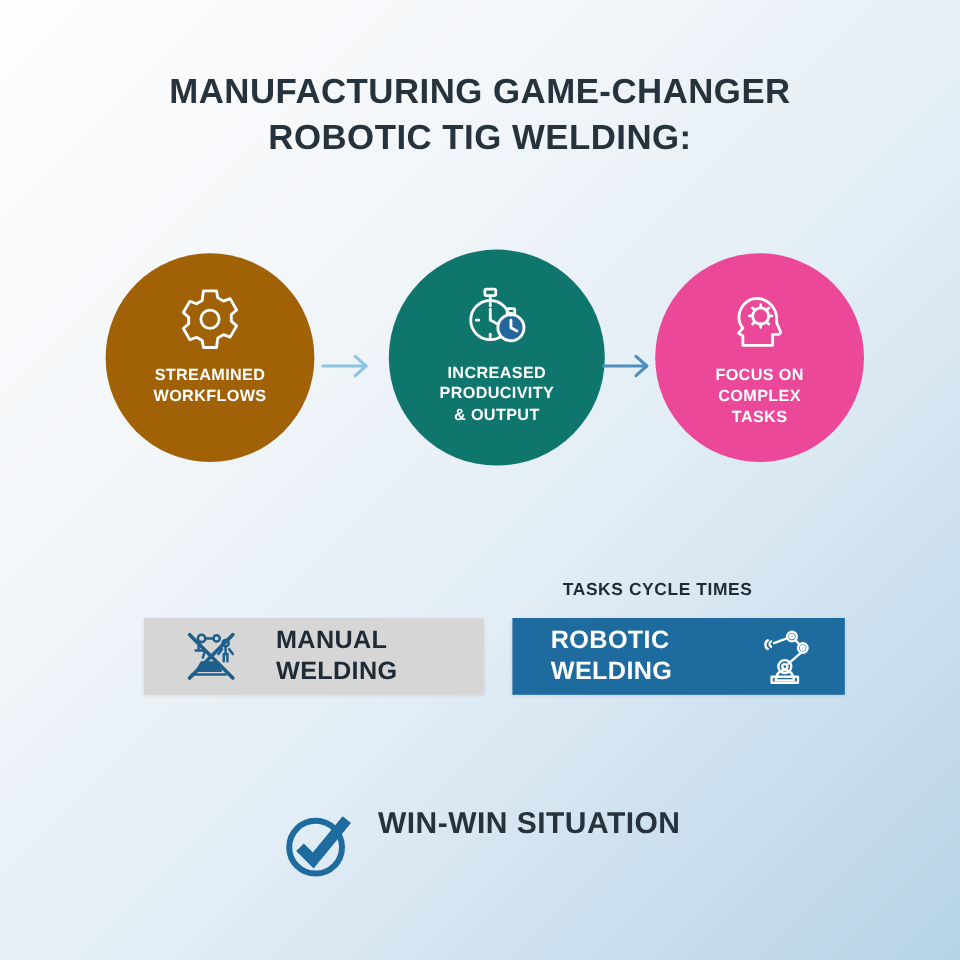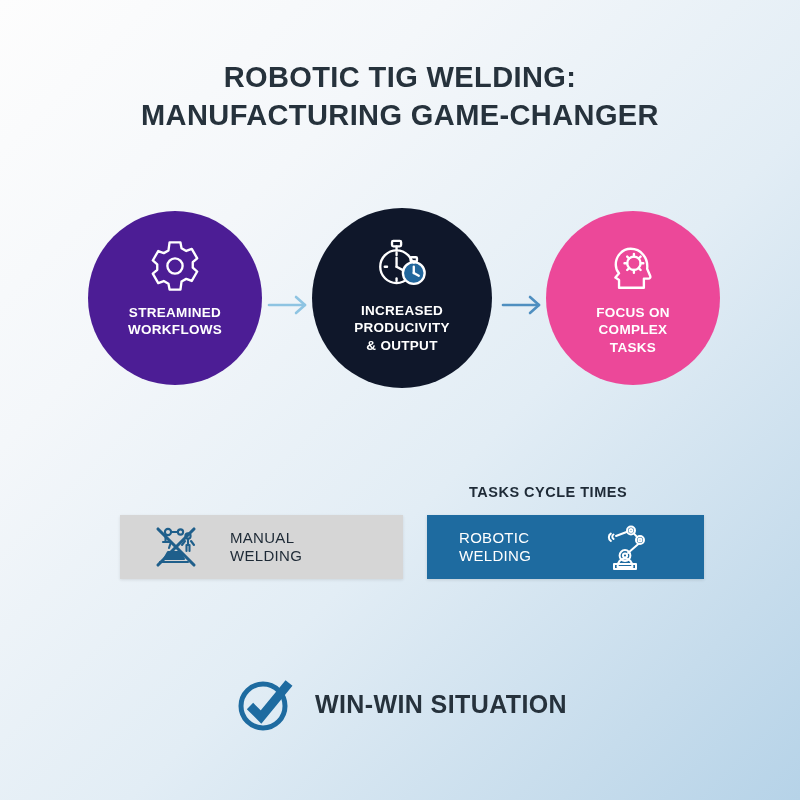--- a/index.html
+++ b/index.html
@@ -24,22 +24,22 @@
   .circle {
     position:absolute; width:174px; height:174px; border-radius:50%;
     display:flex; flex-direction:column; align-items:center; justify-content:flex-start;
     padding-top:26px;
   }
   .circle .circ-icon { width:58px; height:58px; display:block; }
   .circle .circ-label {
     margin-top:9px; color:#ffffff; font-size:13.5px; font-weight:bold;
     text-align:center; line-height:1.28; letter-spacing:0.3px;
   }
-  #circle-1 { left:88px;  top:3px;  background:#4c1d95; }
-  #circle-2 { left:312px; top:0px;  width:180px; height:180px; background:#0f172a; padding-top:27px; }
+  #circle-1 { left:88px;  top:3px;  background:#a16207; }
+  #circle-2 { left:324px; top:0px;  width:180px; height:180px; background:#0f766e; padding-top:27px; }
   #circle-3 { left:546px; top:3px;  background:#ec4899; }
 
   .arrow { position:absolute; top:86px; width:46px; height:22px; }
 
   
   #compare-section { position:absolute; top:484px; left:0; width:800px; }
   #faster-label {
     position:absolute; left:469px; top:0; font-size:14.5px; font-weight:bold;
     color:#1e2a36; letter-spacing:0.5px; white-space:nowrap;
   }
@@ -48,38 +48,38 @@
   #bar-manual {
     left:0; width:283px; background:#d6d6d6;
     box-shadow:0 1px 3px rgba(0,0,0,0.10);
   }
   #bar-robotic {
     left:283px; width:277px; background:#1e6ba0;
     box-shadow:0 1px 3px rgba(0,0,0,0.12);
     margin-left:24px;
   }
   .bar-icon { width:52px; height:48px; flex:none; }
-  .bar-text { font-size:15px; font-weight:normal; line-height:1.22; letter-spacing:0.3px; }
+  .bar-text { font-size:21px; font-weight:bold; line-height:1.22; letter-spacing:0.3px; }
   #bar-manual .bar-icon { margin-left:32px; }
   #bar-manual .bar-text { margin-left:26px; color:#1e2a36; }
   #bar-robotic .bar-text { margin-left:32px; color:#ffffff; }
   #bar-robotic .bar-icon { margin-left:68px; }
 
   
   #winwin { position:absolute; top:672px; left:0; width:800px;
-            display:flex; align-items:center; justify-content:center; gap:18px; }
+            display:flex; justify-content:center; gap:18px; }
   #winwin-icon { width:64px; height:64px; flex:none; }
   #winwin-label { font-size:25px; font-weight:bold; color:#26323c; letter-spacing:0.4px; }
 </style>
 </head>
 <body>
 
 <div id="title-block">
+  <div class="line">MANUFACTURING GAME-CHANGER</div>
   <div class="line">ROBOTIC TIG WELDING:</div>
-  <div class="line">MANUFACTURING GAME-CHANGER</div>
 </div>
 
 <div id="circles-row">
 
   <div class="circle" id="circle-1">
     <svg class="circ-icon" viewBox="0 0 64 64">
       <g fill="none" stroke="#ffffff" stroke-width="2.6" stroke-linejoin="round">
         <path d="M26 6h12l1.2 6.4 5.2 3 6.1-2.3 6 10.4-4.9 4.3v6l4.9 4.3-6 10.4-6.1-2.3-5.2 3L38 58H26l-1.2-6.4-5.2-3-6.1 2.3-6-10.4 4.9-4.3v-6l-4.9-4.3 6-10.4 6.1 2.3 5.2-3z"></path>
         <circle cx="32" cy="32" r="8.4"></circle>
       </g>

